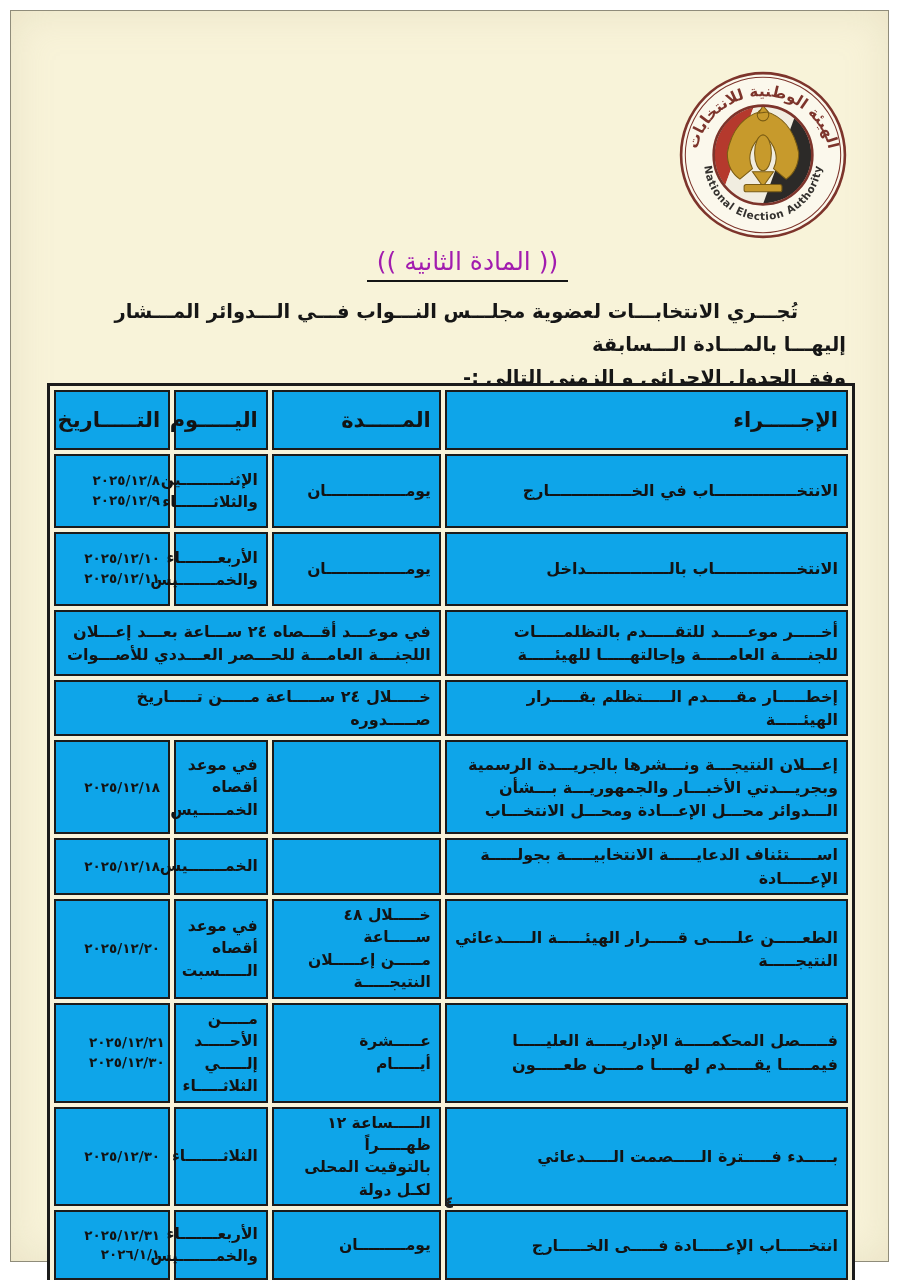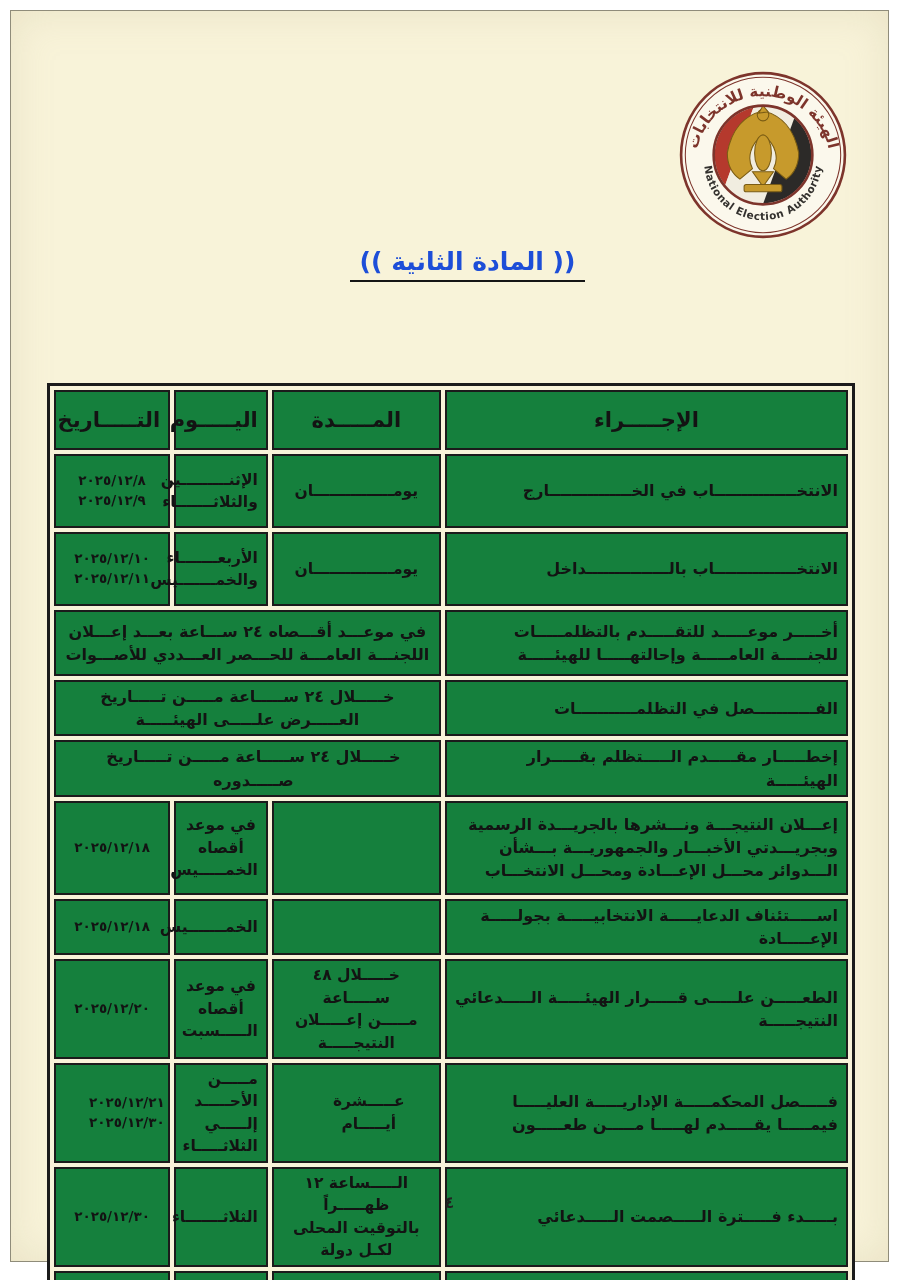--- a/index.html
+++ b/index.html
@@ -17,43 +17,43 @@
   }
   
   .seal{position:absolute;left:668px;top:60px;width:168px;height:168px;}
   
   .title{
     position:absolute;top:236px;left:0;right:0;text-align:center;
     transform:translateX(18px);
     direction:rtl;
   }
   .title span{
-    display:inline-block;font-size:25px;font-weight:bold;color:#1d4ed8;
+    display:inline-block;font-size:25px;font-weight:normal;color:#a21caf;
     border-bottom:2.5px solid #151515;padding:0 10px 4px 10px;
   }
   
   .intro{
     position:absolute;top:284px;right:42px;left:50px;
     direction:rtl;text-align:right;color:#161616;
     font-size:19.5px;font-weight:bold;line-height:33px;
   }
   .intro .l1{text-indent:48px;}
   
   .table-wrap{
     position:absolute;left:36px;top:372px;width:802px;
     border:3px solid #1b1b1b;background:#f8f3d9;
   }
   table.sched{
     width:100%;direction:rtl;border-collapse:separate;border-spacing:4px;
     table-layout:fixed;
   }
   table.sched td,table.sched th{
-    border:2px solid #1b1b1b;background:#15803d;
+    border:2px solid #1b1b1b;background:#0ea5e9;
     color:#131313;font-weight:bold;vertical-align:middle;
-    padding:3px 8px;line-height:1.45;
+    padding:3px 8px;line-height:1.45;text-align:right;
   }
   th.hd{font-size:21px;text-align:center;height:50px;}
   td.c-proc{font-size:16px;text-align:right;padding-right:12px;}
   td.c-dur{font-size:15.5px;text-align:center;white-space:pre-line;}
   td.c-day{font-size:15.5px;text-align:center;white-space:pre-line;}
   td.c-date{
     font-size:13.5px;text-align:center;white-space:pre-line;
     direction:ltr;letter-spacing:.5px;
   }
   td.c-span{font-size:16px;text-align:center;white-space:pre-line;}
@@ -110,20 +110,24 @@
       <text font-family="DejaVu Sans, sans-serif" font-size="10" font-weight="bold" fill="#33312e" letter-spacing="0.5">
         <textPath href="#engArc" startOffset="50%" text-anchor="middle">National Election Authority</textPath>
       </text>
     </svg>
   </div>
 
   <div class="title">
     <span>(( المادة الثانية ))</span>
   </div>
 
+  <div class="intro">
+    <div class="l1">تُجـــري الانتخابـــات لعضوية مجلـــس النـــواب فـــي الـــدوائر المـــشار إليهـــا بالمـــادة الـــسابقة</div>
+    <div class="l2">وفق الجدول الإجرائى و الزمنى التالى :-</div>
+  </div>
 
   <div class="table-wrap">
     <table class="sched">
       <colgroup>
         <col style="width:396px">
           <col style="width:166px">
           <col style="width:92px">
           <col style="width:114px">
       </colgroup>
       <tbody>
@@ -150,24 +154,20 @@
 والخمـــــــيس</td>
         <td class="c-date">٢٠٢٥/١٢/١٠
 ٢٠٢٥/١٢/١١</td>
       </tr>
 
       <tr class="r3">
         <td class="c-proc">أخـــــر موعـــــد للتقـــــدم بالتظلمـــــات للجنـــــة العامـــــة وإحالتهـــــا للهيئـــــة</td>
         <td class="c-span" colspan="3">في موعـــد أقـــصاه ٢٤ ســـاعة بعـــد إعـــلان اللجنـــة العامـــة للحـــصر العـــددي للأصـــوات</td>
       </tr>
 
-      <tr class="r4">
-        <td class="c-proc">الفـــــــــــصل في التظلمـــــــــــات</td>
-        <td class="c-span" colspan="3">خـــــلال ٢٤ ســـــاعة مـــــن تـــــاريخ العـــــرض علـــــى الهيئـــــة</td>
-      </tr>
 
       <tr class="r5">
         <td class="c-proc">إخطـــــار مقـــــدم الـــــتظلم بقـــــرار الهيئـــــة</td>
         <td class="c-span" colspan="3">خـــــلال ٢٤ ســـــاعة مـــــن تـــــاريخ صـــــدوره</td>
       </tr>
 
       <tr class="r6">
         <td class="c-proc">إعـــلان النتيجـــة ونـــشرها بالجريـــدة الرسمية وبجريـــدتي الأخبـــار والجمهوريـــة بـــشأن الـــدوائر محـــل الإعـــادة ومحـــل الانتخـــاب</td>
         <td class="c-dur"></td>
         <td class="c-day">في موعد أقصاه

